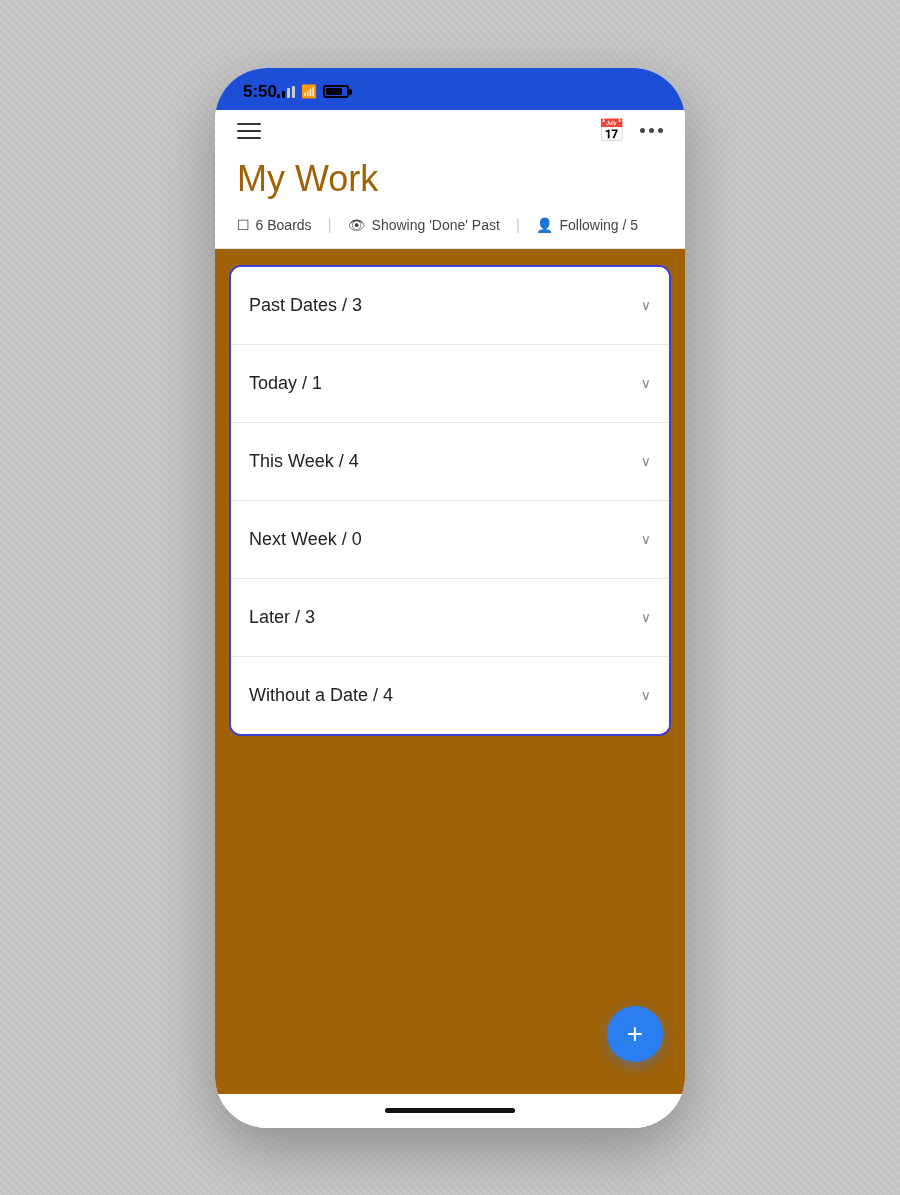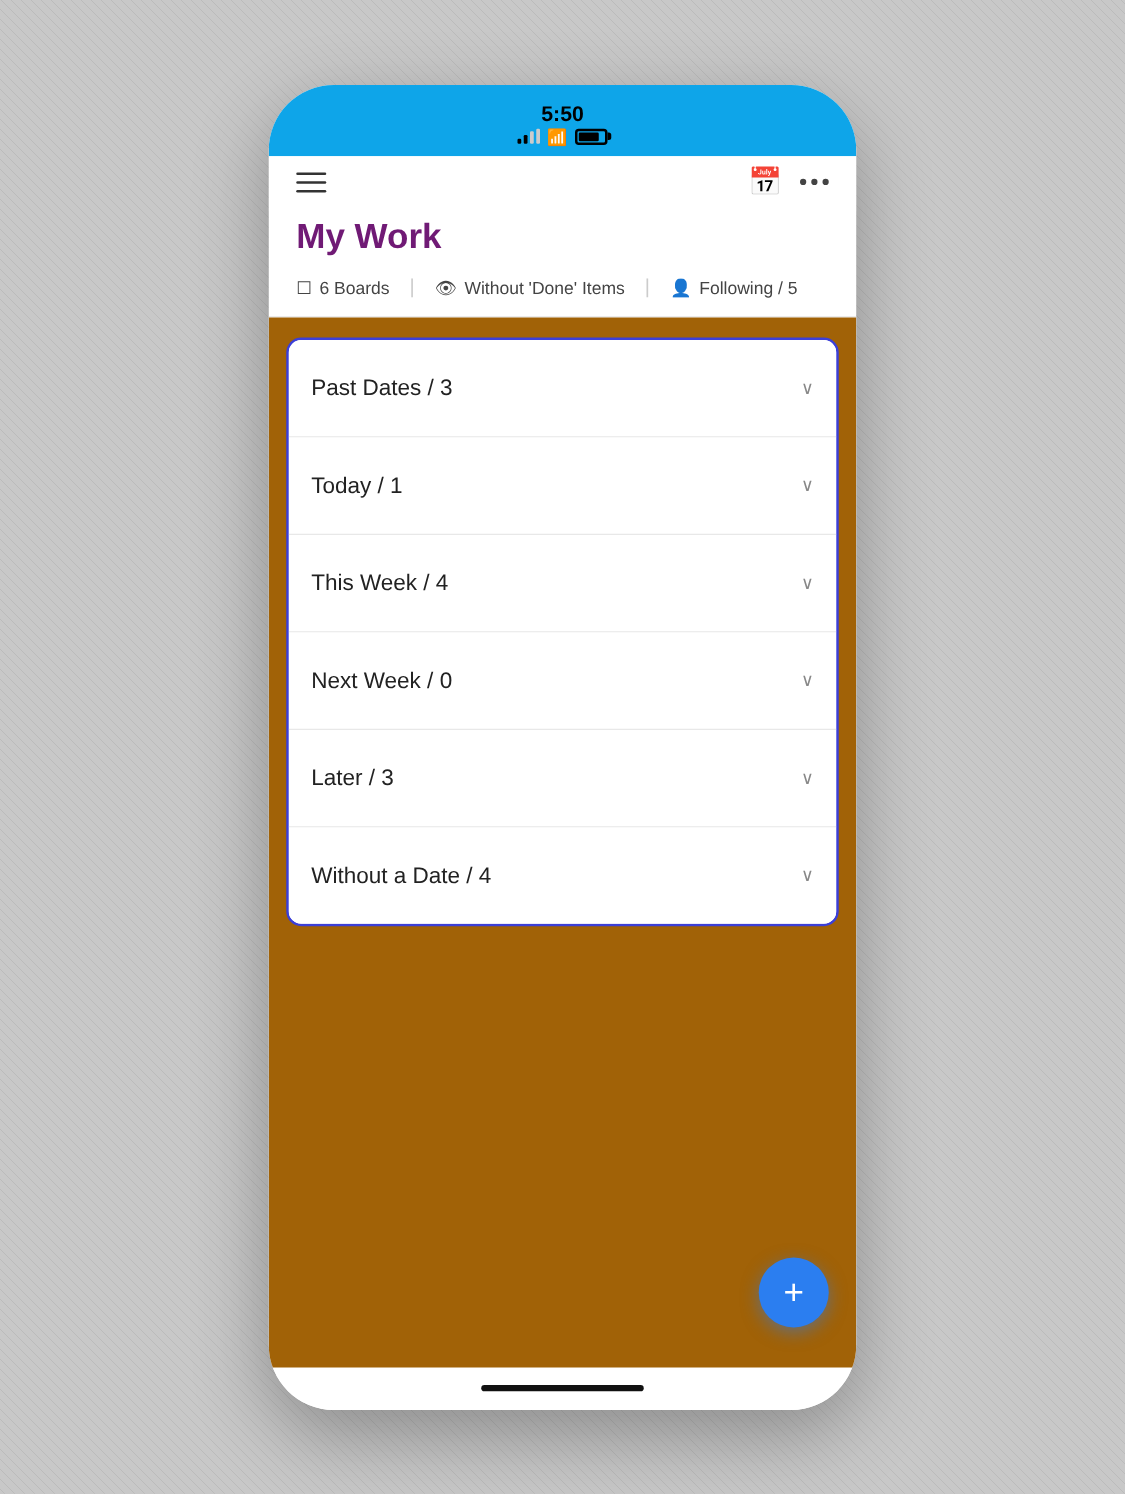--- a/index.html
+++ b/index.html
@@ -23,22 +23,21 @@
       overflow: hidden;
       position: relative;
       display: flex;
       flex-direction: column;
     }
     .status-bar {
       display: flex;
       justify-content: flex-start;
       align-items: center;
       padding: 14px 28px 8px;
-      background: #0ea5e9;
-      flex-direction: column;
+      background: #1d4ed8;
     }
     .status-time {
       font-size: 17px;
       font-weight: 600;
       color: #000;
     }
     .status-icons {
       display: flex;
       align-items: center;
       gap: 6px;
@@ -119,23 +118,23 @@
       gap: 4px;
       align-items: center;
     }
     .dot {
       width: 5px;
       height: 5px;
       background: #444;
       border-radius: 50%;
     }
     .page-title {
-      font-size: 28px;
-      font-weight: 700;
-      color: #701a75;
+      font-size: 36px;
+      font-weight: 400;
+      color: #a16207;
       padding: 4px 22px 16px;
     }
     .filter-bar {
       display: flex;
       align-items: center;
       padding: 0 22px 14px;
       gap: 16px;
       border-bottom: 1px solid #e5e5e5;
     }
     .filter-item {
@@ -258,21 +257,21 @@
   <div class="page-title">My Work</div>
 
   <div class="filter-bar">
     <div class="filter-item">
       <span style="font-size:14px;">☐</span>
       <span>6 Boards</span>
     </div>
     <span class="filter-divider">|</span>
     <div class="filter-item">
       <span style="font-size:14px;">👁</span>
-      <span>Without 'Done' Items</span>
+      <span>Showing 'Done' Past</span>
     </div>
     <span class="filter-divider">|</span>
     <div class="filter-item">
       <span style="font-size:14px;">👤</span>
       <span>Following / 5</span>
     </div>
   </div>
 
   <div class="content">
     <div class="groups-container">

